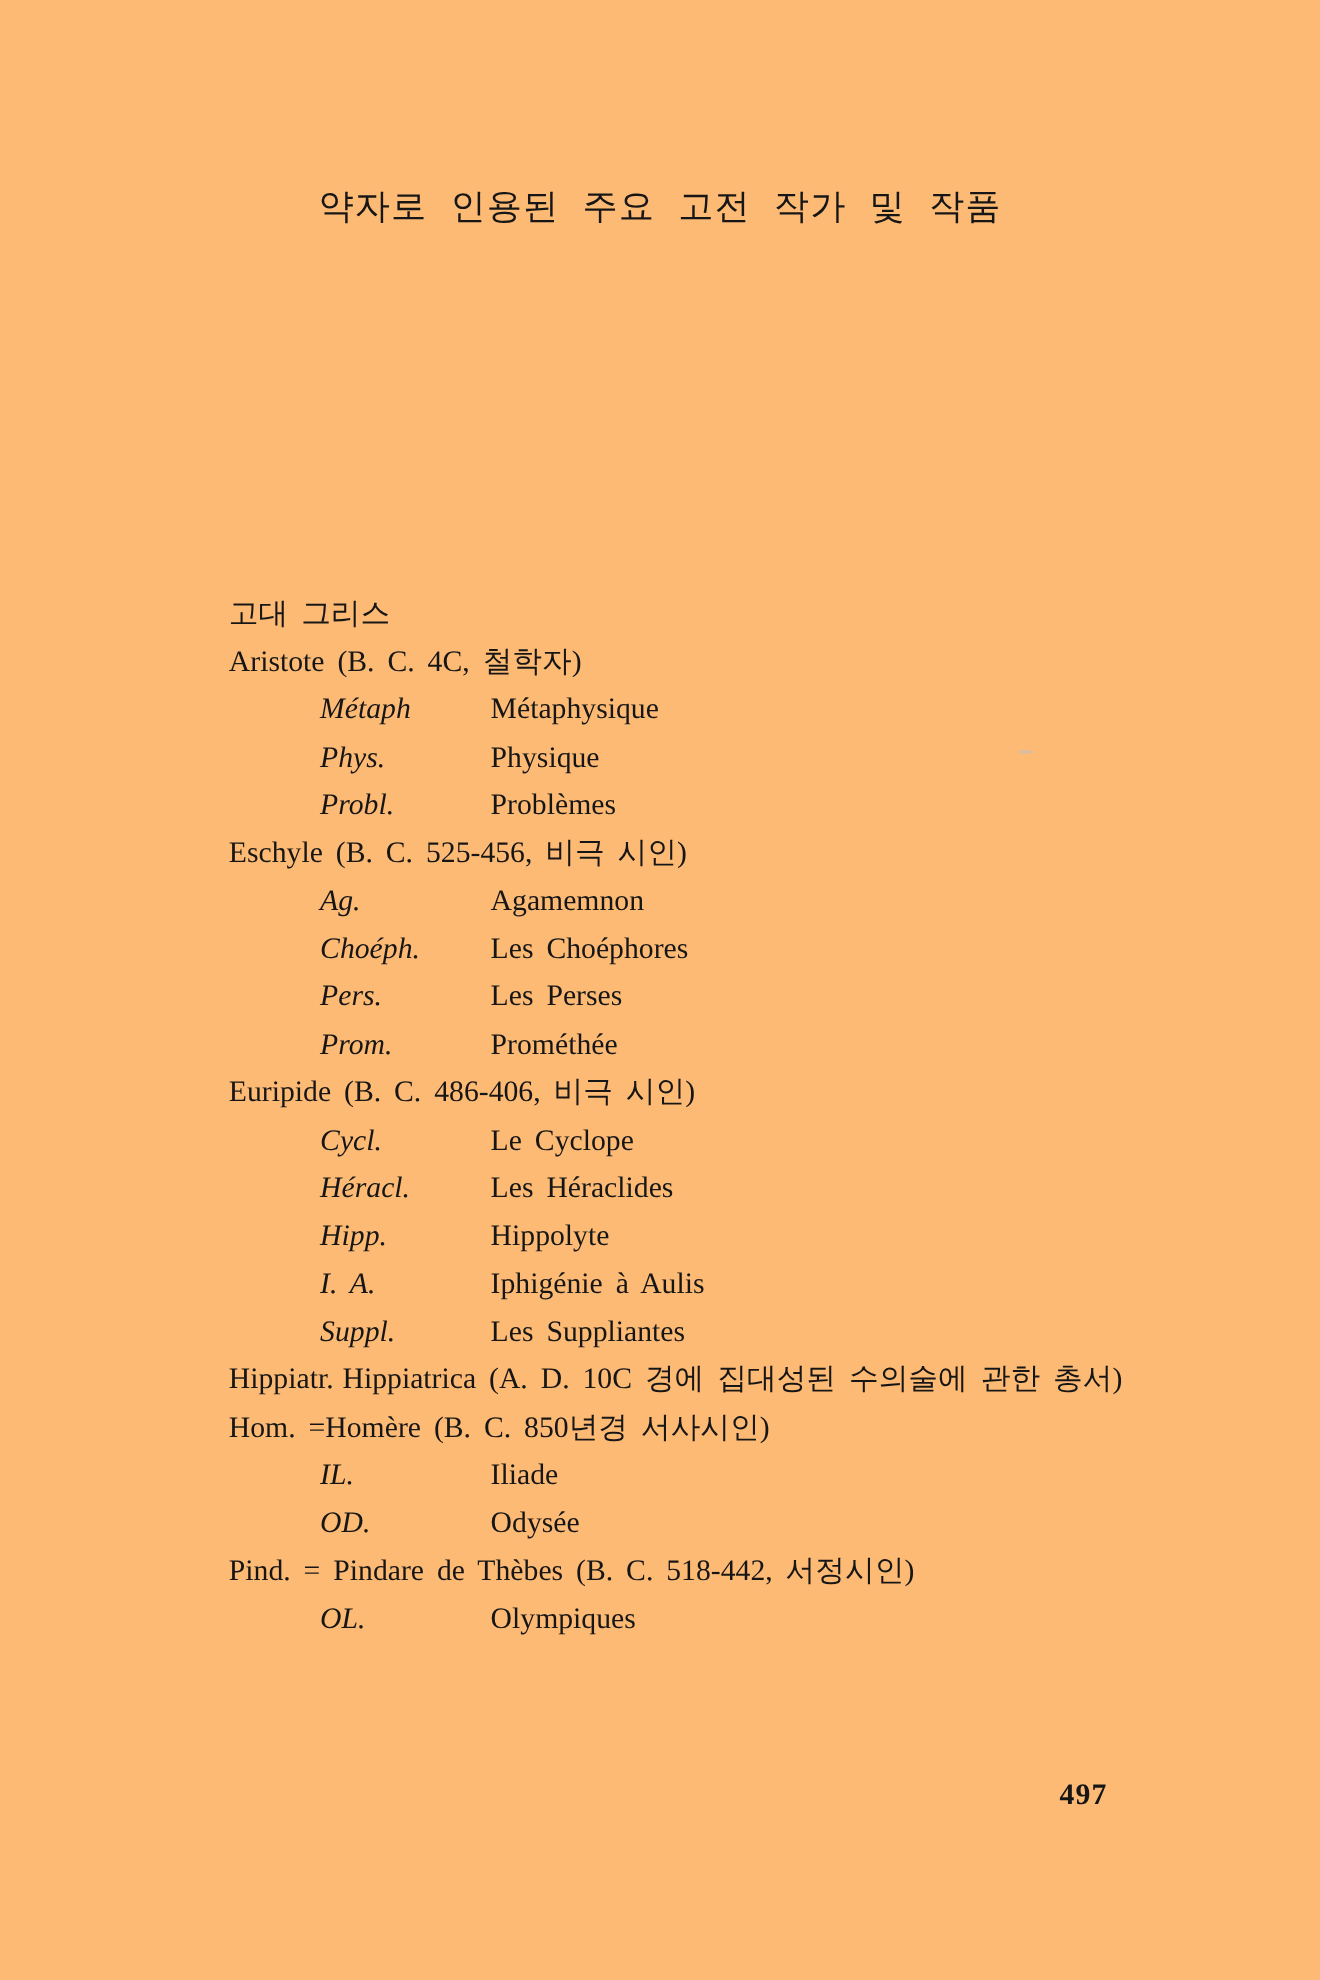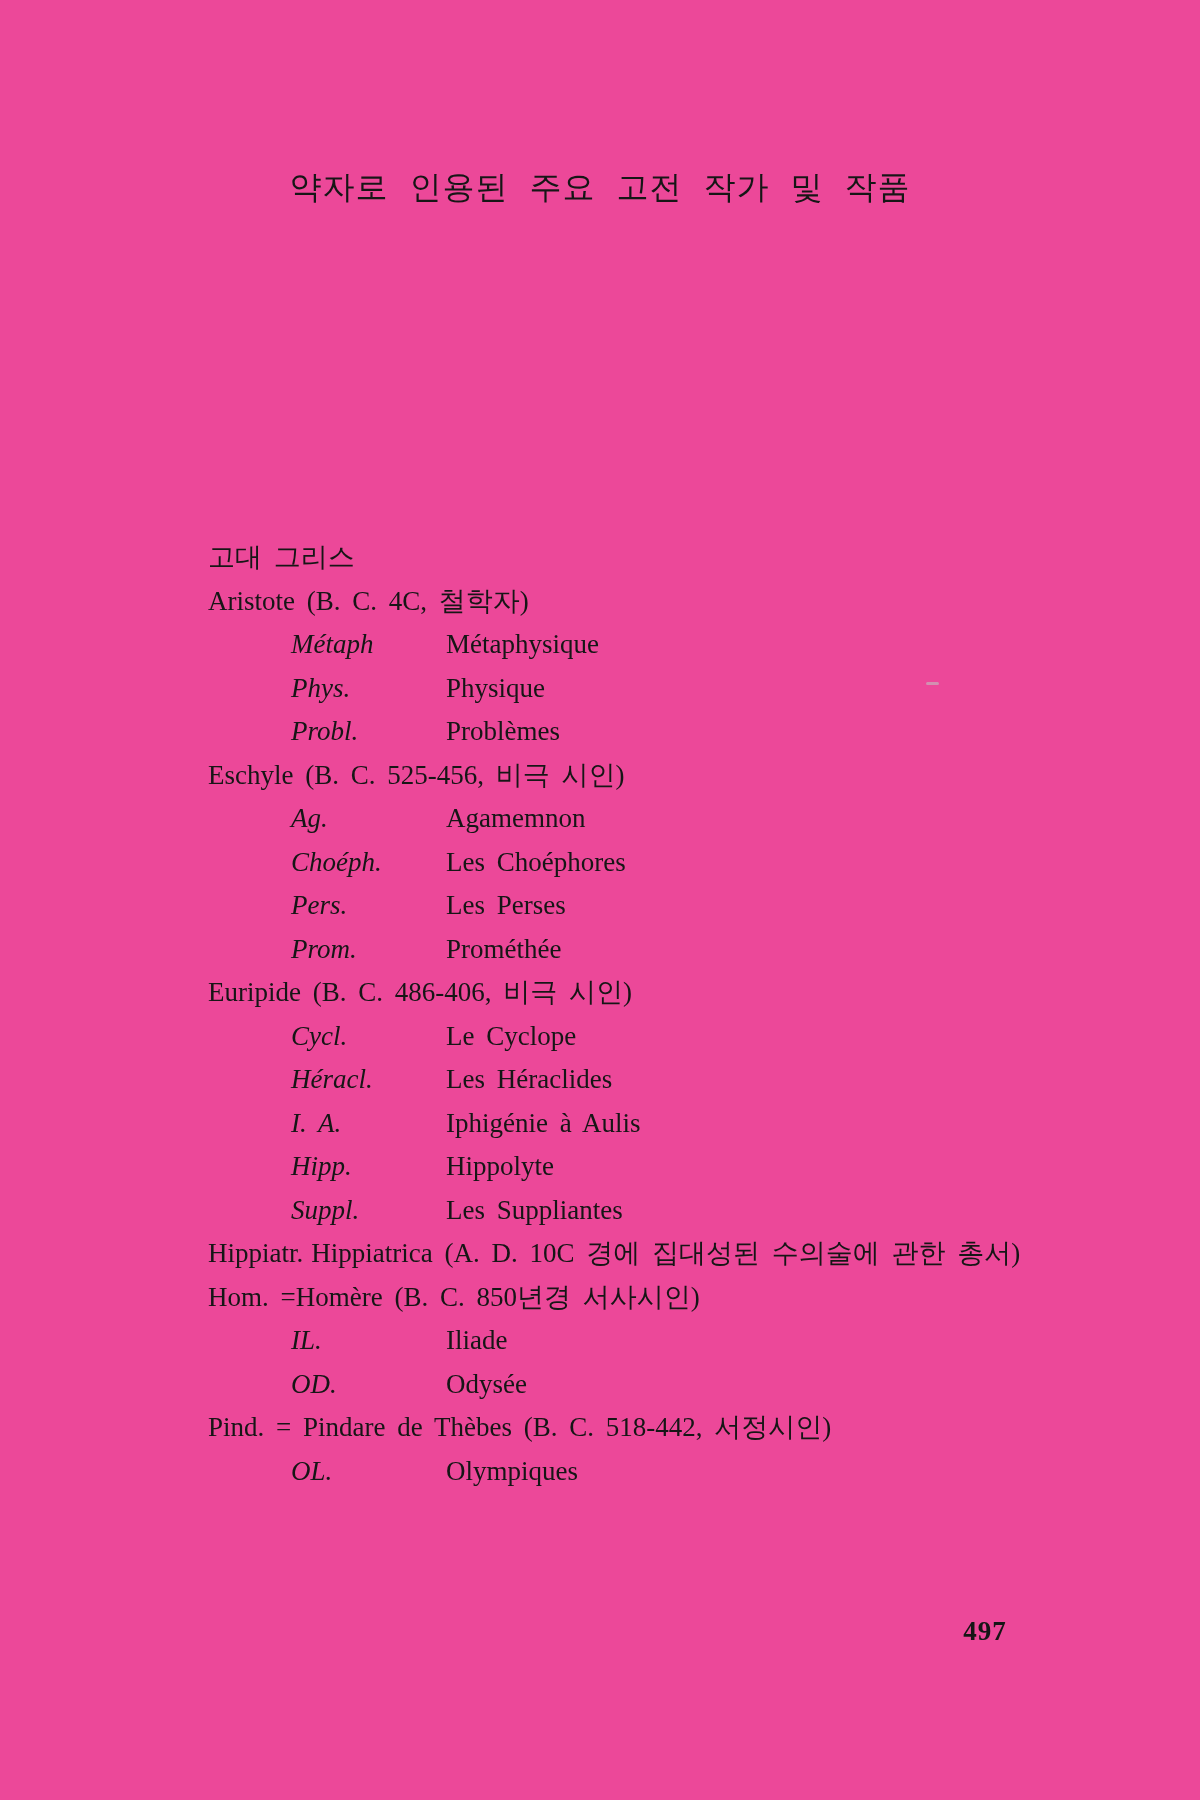--- a/index.html
+++ b/index.html
@@ -4,21 +4,21 @@
 <style>
   html, body {
     margin: 0;
     padding: 0;
     background: #ffffff;
   }
   .page {
     position: relative;
     width: 1200px;
     height: 1800px;
-    background: #ec4899;
+    background: #fdba74;
     font-family: "Liberation Serif", "DejaVu Serif", serif;
     color: #161616;
     overflow: hidden;
   }
   .title {
     position: absolute;
     top: 166px;
     left: 0;
     width: 100%;
     text-align: center;
@@ -146,30 +146,30 @@
       <span class="abbr">Cycl.</span>
       <span class="work">Le Cyclope</span>
     </div>
 
     <div class="row entry-row">
       <span class="abbr">Héracl.</span>
       <span class="work">Les Héraclides</span>
     </div>
 
     <div class="row entry-row">
+      <span class="abbr">Hipp.</span>
+      <span class="work">Hippolyte</span>
+    </div>
+
+    <div class="row entry-row">
       <span class="abbr">I. A.</span>
       <span class="work">Iphigénie à Aulis</span>
     </div>
 
     <div class="row entry-row">
-      <span class="abbr">Hipp.</span>
-      <span class="work">Hippolyte</span>
-    </div>
-
-    <div class="row entry-row">
       <span class="abbr">Suppl.</span>
       <span class="work">Les Suppliantes</span>
     </div>
 
     <div class="row">
       <span class="abbr-lead">Hippiatr.</span><span class="author-rest">Hippiatrica (A. D. 10C 경에 집대성된 수의술에 관한 총서)</span>
     </div>
 
     <div class="row">
       <span>Hom. =Homère (B. C. 850년경 서사시인)</span>

